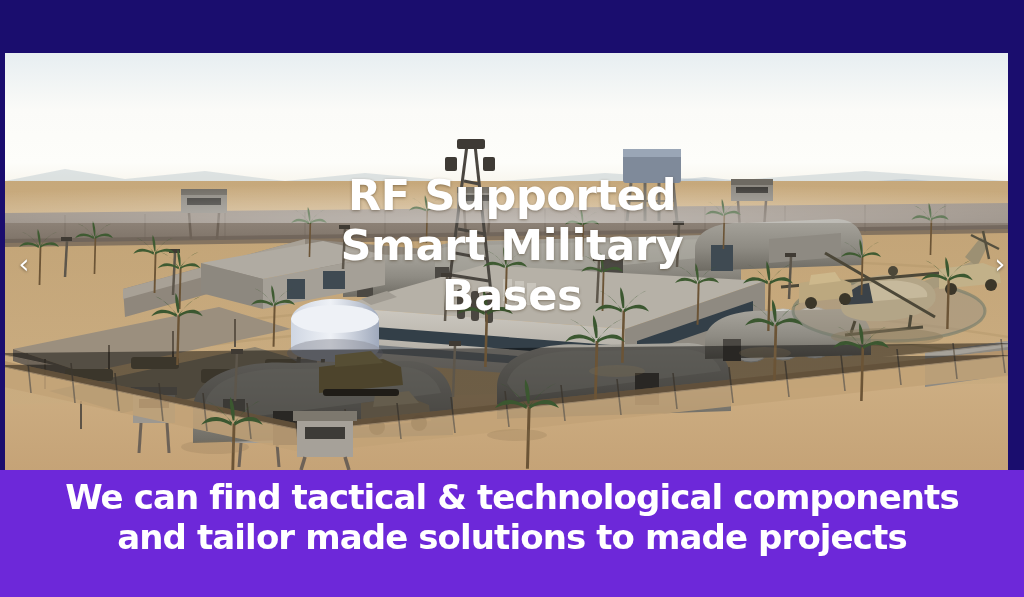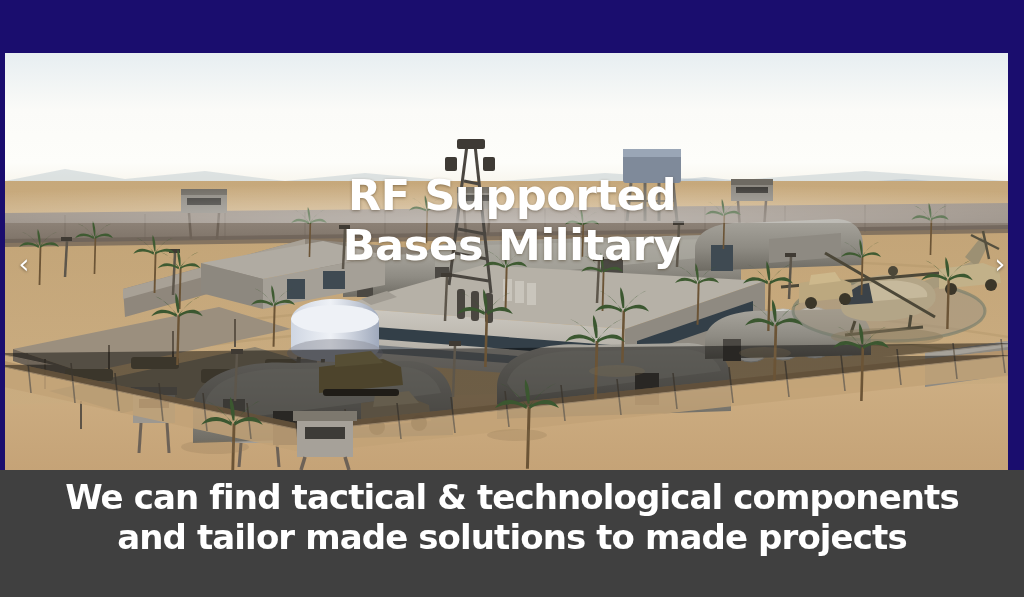--- a/index.html
+++ b/index.html
@@ -44,21 +44,21 @@
     font-family:"DejaVu Sans", sans-serif; font-weight:400;
     text-shadow:0 1px 3px rgba(0,0,0,.45);
     cursor:pointer; z-index:8; user-select:none;
   }
   #arrow-prev { left:4px; }
   #arrow-next { right:4px; }
 
   
   #tagline-band {
     position:absolute; left:0; top:470px; width:1024px; height:127px;
-    background:#404040; z-index:4;
+    background:#6d28d9; z-index:4;
     display:flex; flex-direction:column;
     align-items:center; justify-content:flex-start;
     padding-top:7px;
   }
   #tagline-band .tline {
     color:#ffffff;
     font-family:"DejaVu Sans", sans-serif;
     font-weight:bold;
     font-size:34px;
     line-height:40px;
@@ -544,21 +544,22 @@
         <ellipse cx="612" cy="318" rx="28" ry="6"></ellipse>
         <ellipse cx="760" cy="300" rx="26" ry="6"></ellipse>
       </g>
 
       <rect x="0" y="120" width="1003" height="50" fill="url(#hazeG)" opacity=".55"></rect>
     </svg>
   </div>
 
   <div id="hero-caption">
     <div class="line">RF Supported</div>
-    <div class="line">Bases Military</div>
+    <div class="line">Smart Military</div>
+    <div class="line">Bases</div>
   </div>
 
   <div id="arrow-prev" class="carousel-arrow">‹</div>
   <div id="arrow-next" class="carousel-arrow">›</div>
 
   <div id="tagline-band">
     <div class="tline">We can find tactical &amp; technological components</div>
     <div class="tline">and tailor made solutions to made projects</div>
   </div>
 

